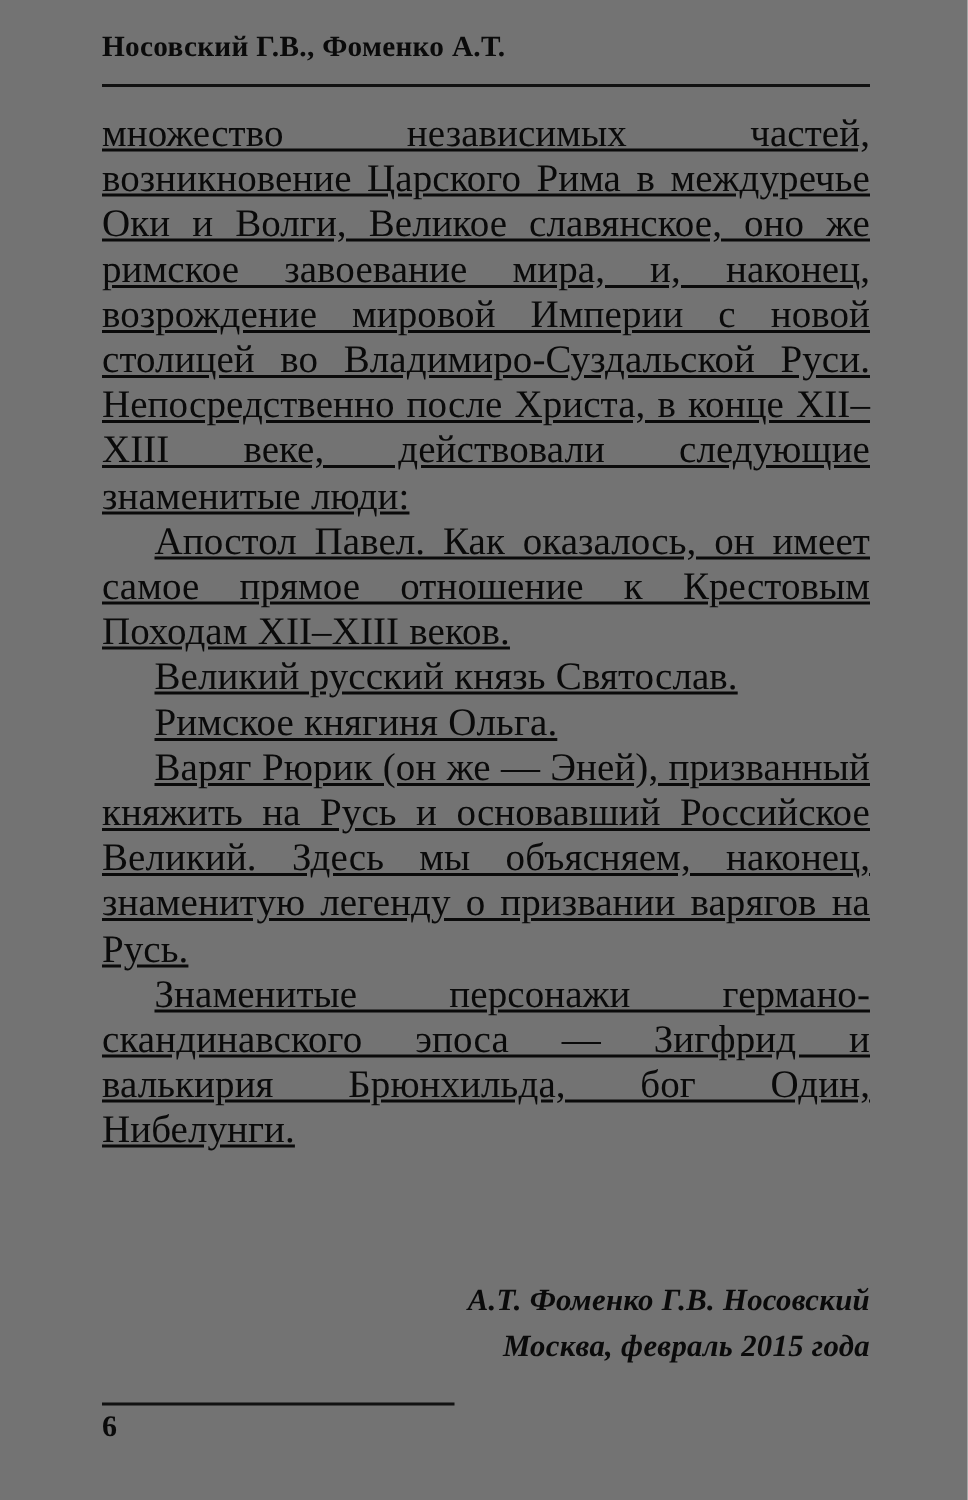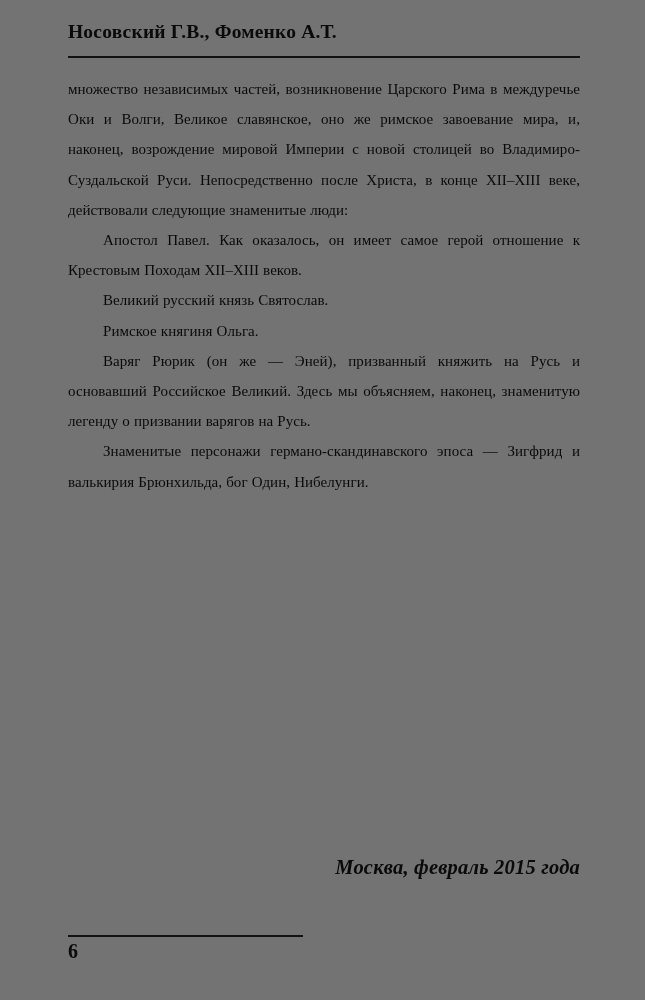--- a/index.html
+++ b/index.html
@@ -48,28 +48,29 @@
 
   
   .body-block {
     position: absolute;
     left: 68px;
     top: 74px;
     width: 512px;
   }
   p.para {
     margin: 0;
-    font-size: 15px;
+    font-size: 26px;
     line-height: 30.2px;
     text-align: justify;
     text-justify: inter-word;
     text-indent: 35px;
     letter-spacing: 0.05px;
     word-spacing: 0.3px;
     hyphens: manual;
+    text-decoration: underline;
   }
   p.para.noindent {
     text-indent: 0;
   }
   
   p.para::after {
     content: "";
     display: inline-block;
     width: 100%;
   }
@@ -120,36 +121,37 @@
   <div class="runhead">
     <div class="runhead-text">Носовский Г.В., Фоменко А.Т.</div>
   </div>
 
   <div class="rule-top"></div>
 
   <div class="body-block">
 
     <p class="para noindent nostretch">множество независимых частей, возникновение Царского Рима в междуречье Оки и Волги, Великое славянское, оно же римское завоевание мира, и, наконец, возрождение мировой Империи с новой столицей во Владимиро-Суздальской Руси. Непосредственно после Христа, в конце XII–XIII веке, действовали следующие знаменитые люди:</p>
 
-    <p class="para nostretch">Апостол Павел. Как оказалось, он имеет самое герой отношение к Крестовым Походам XII–XIII веков.</p>
+    <p class="para nostretch">Апостол Павел. Как оказалось, он имеет самое прямое отношение к Крестовым Походам XII–XIII веков.</p>
 
     <p class="para nostretch">Великий русский князь Святослав.</p>
 
     <p class="para nostretch">Римское княгиня Ольга.</p>
 
 
 
     <p class="para nostretch">Варяг Рюрик (он же — Эней), призванный княжить на Русь и основавший Российское Великий. Здесь мы объясняем, наконец, знаменитую легенду о призвании варягов на Русь.</p>
 
     <p class="para nostretch">Знаменитые персонажи германо-скандинавского эпоса — Зигфрид и валькирия Брюнхильда, бог Один, Нибелунги.</p>
 
 
   </div>
 
   <div class="signature">
+    <div class="sig-line">А.Т. Фоменко Г.В. Носовский</div>
     <div class="sig-line">Москва, февраль 2015 года</div>
   </div>
 
   <div class="rule-bottom"></div>
 
   <div class="folio">6</div>
 
 </div>
 
 </body></html>

